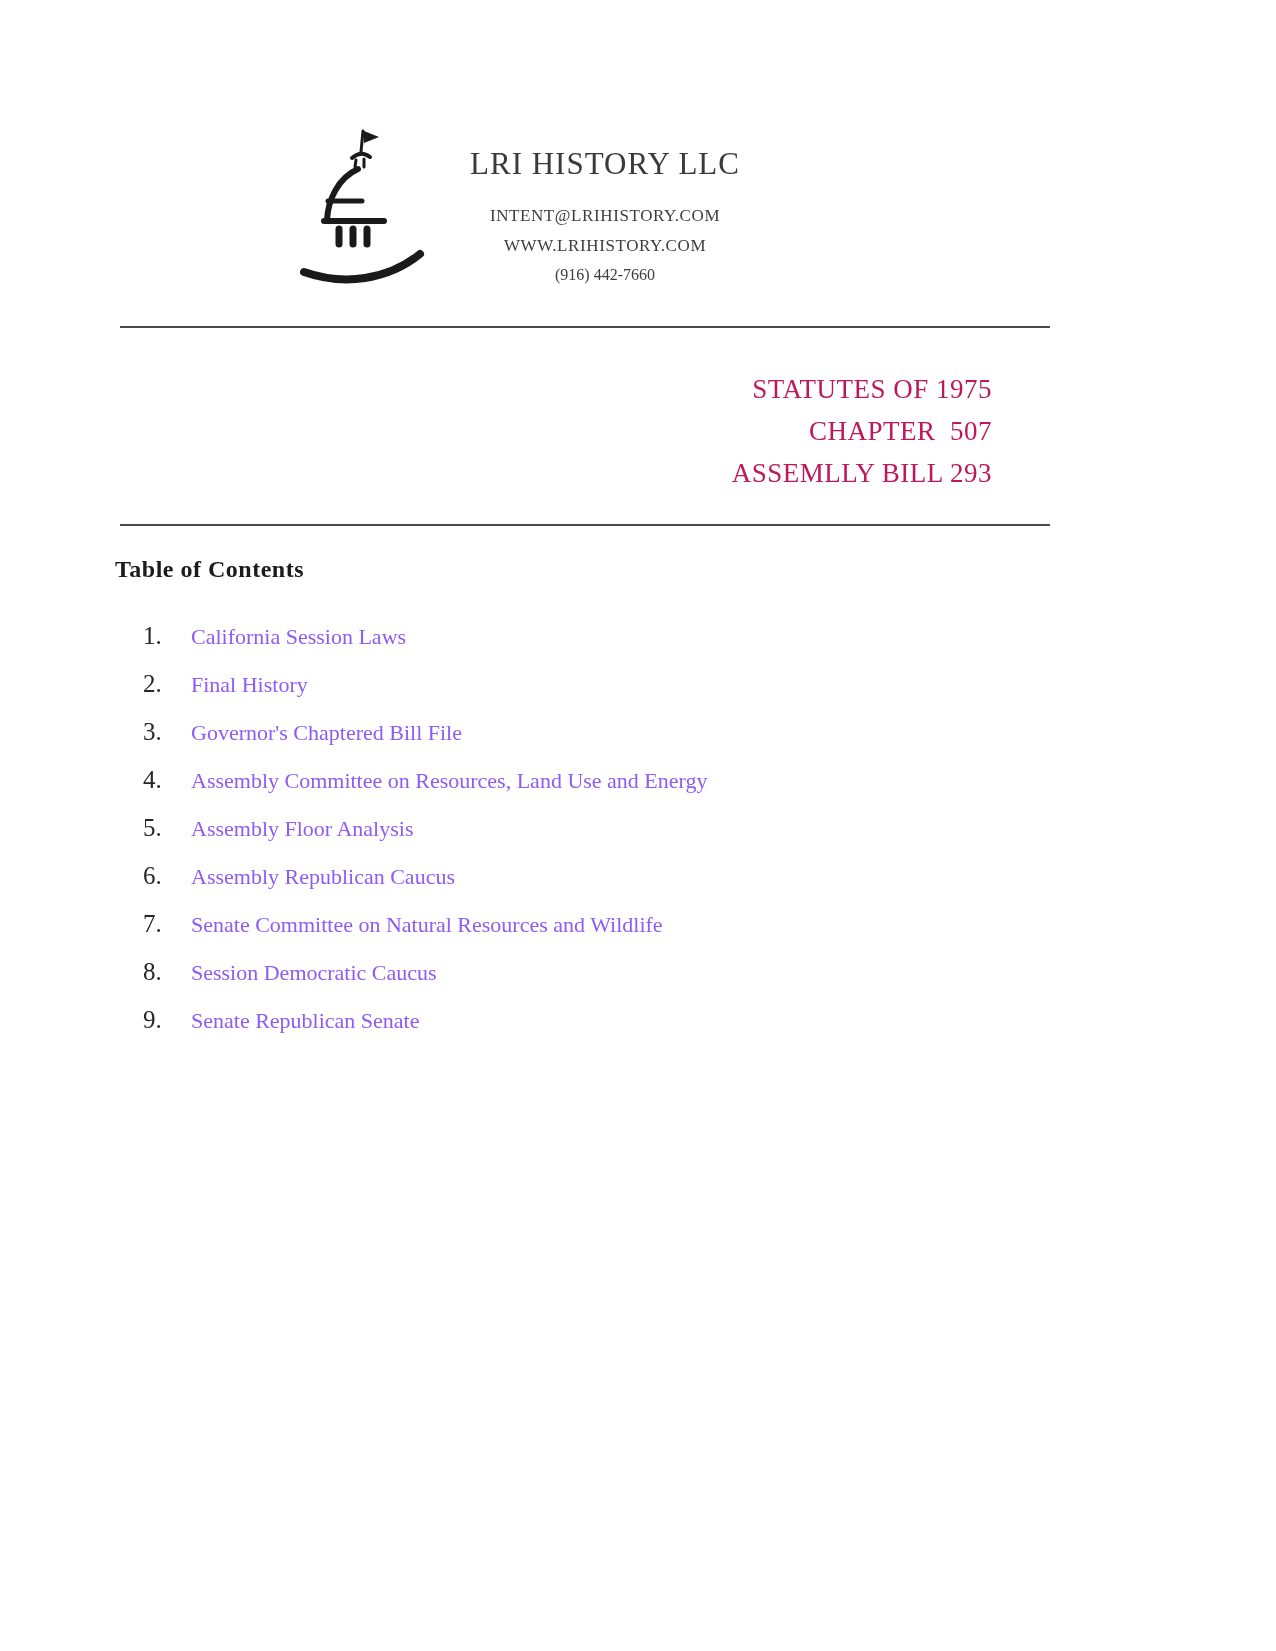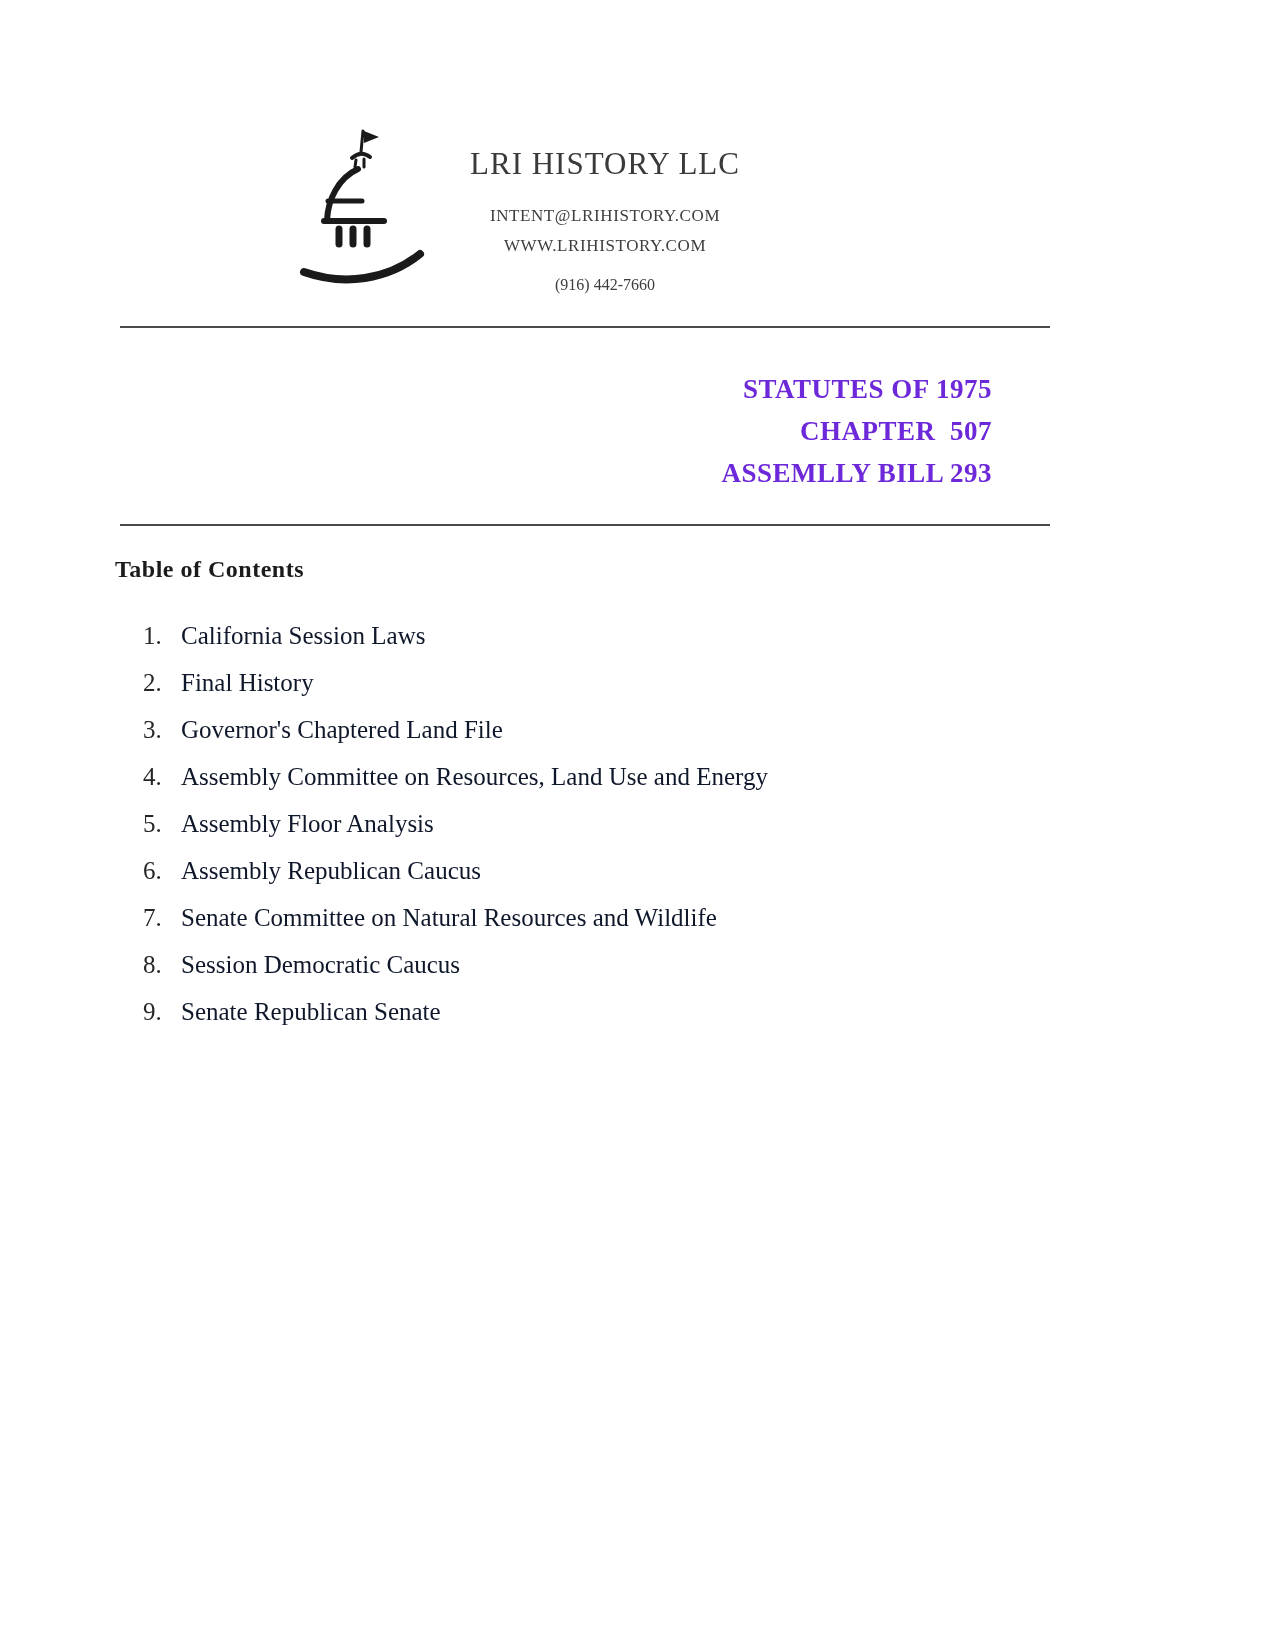--- a/index.html
+++ b/index.html
@@ -47,21 +47,21 @@
     letter-spacing: 0.6px;
     color: #3d3d3d;
   }
   .company-web {
     margin-top: 10px;
     font-size: 17px;
     letter-spacing: 0.6px;
     color: #3d3d3d;
   }
   .company-phone {
-    margin-top: 20px;
+    margin-top: 10px;
     font-size: 16px;
     color: #3d3d3d;
   }
 
   
   .rule {
     position: absolute;
     left: 120px;
     width: 930px;
     border-top: 2px solid #4a4a4a;
@@ -70,22 +70,22 @@
   .rule-top    { top: 326px; }
   .rule-bottom { top: 524px; }
 
   
   .title-block {
     position: absolute;
     top: 368px;
     right: 284px;
     width: 560px;
     text-align: right;
-    font-weight: bold;
-    color: #6d28d9;
+    font-weight: normal;
+    color: #be185d;
   }
   .title-line {
     font-size: 27px;
     line-height: 42px;
     letter-spacing: 0.5px;
     white-space: pre-wrap;
   }
 
   
   .toc-heading {
@@ -109,22 +109,23 @@
     margin-bottom: 20px;
     line-height: 27px;
   }
   .toc-num {
     display: inline-block;
     width: 38px;
     font-size: 25px;
     color: #262626;
   }
   .toc-label {
-    font-size: 25px;
-    color: #0f172a;
+    font-size: 22px;
+    color: #8b5cf6;
+    margin-left: 10px;
   }
 </style>
 </head>
 <body>
 
 <div class="page">
 
   <div class="logo">
     <svg viewBox="0 0 150 170" fill="none" xmlns="http://www.w3.org/2000/svg">
 
@@ -168,21 +169,21 @@
       <div class="toc-row">
         <span class="toc-num">1.</span>
         <span class="toc-label">California Session Laws</span>
       </div>
       <div class="toc-row">
         <span class="toc-num">2.</span>
         <span class="toc-label">Final History</span>
       </div>
       <div class="toc-row">
         <span class="toc-num">3.</span>
-        <span class="toc-label">Governor's Chaptered Land File</span>
+        <span class="toc-label">Governor's Chaptered Bill File</span>
       </div>
       <div class="toc-row">
         <span class="toc-num">4.</span>
         <span class="toc-label">Assembly Committee on Resources, Land Use and Energy</span>
       </div>
       <div class="toc-row">
         <span class="toc-num">5.</span>
         <span class="toc-label">Assembly Floor Analysis</span>
       </div>
       <div class="toc-row">

